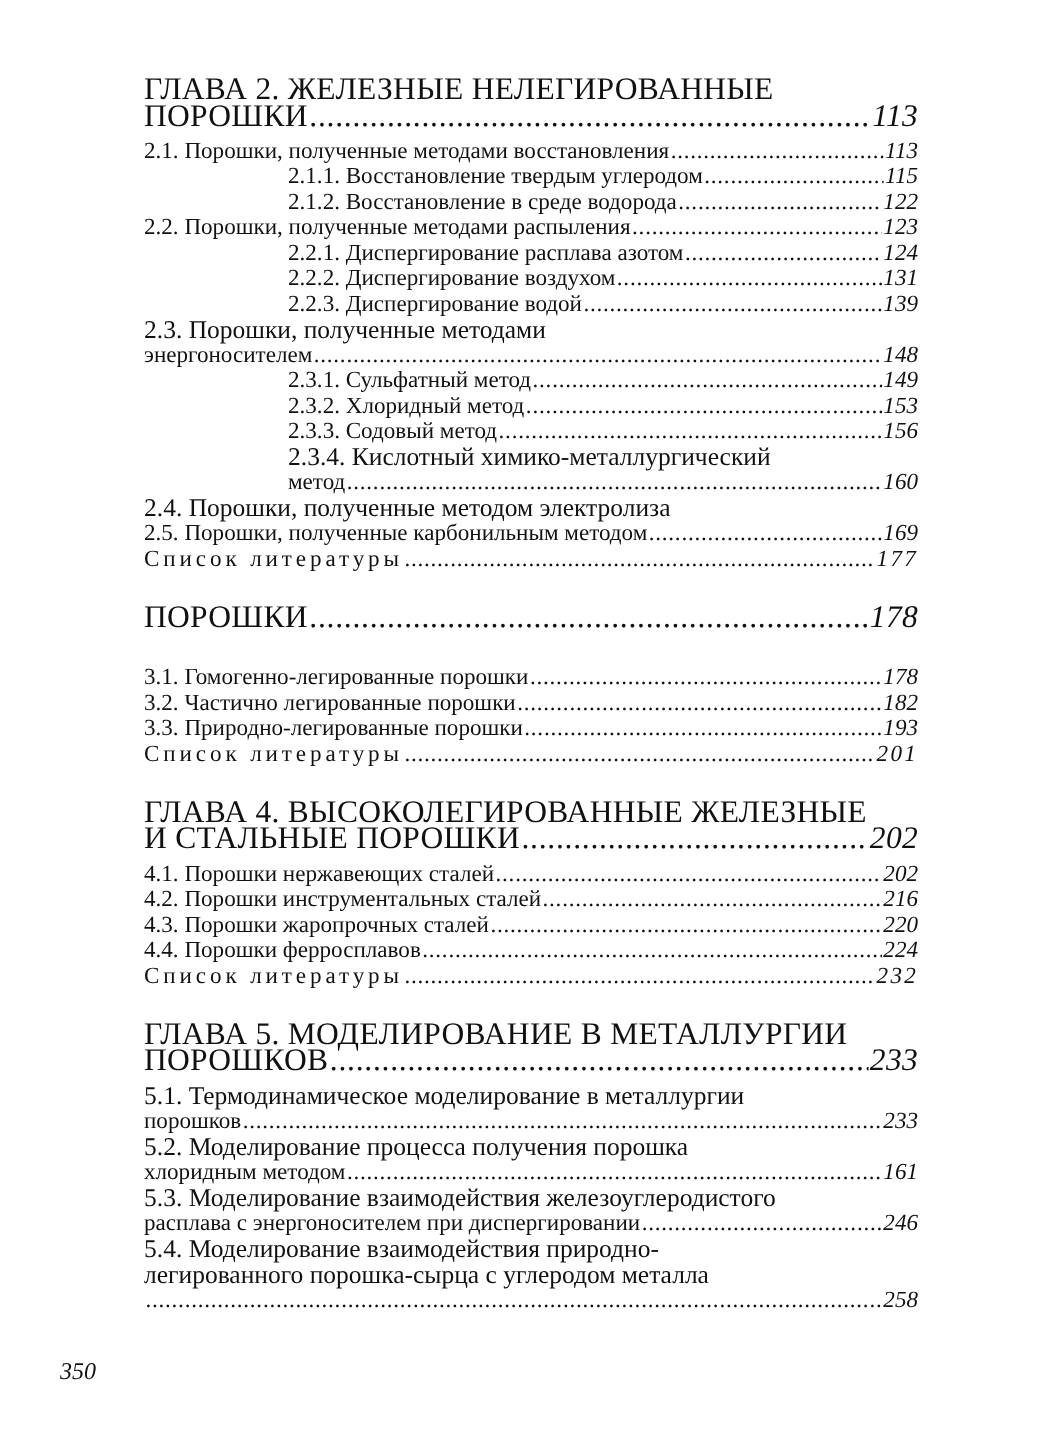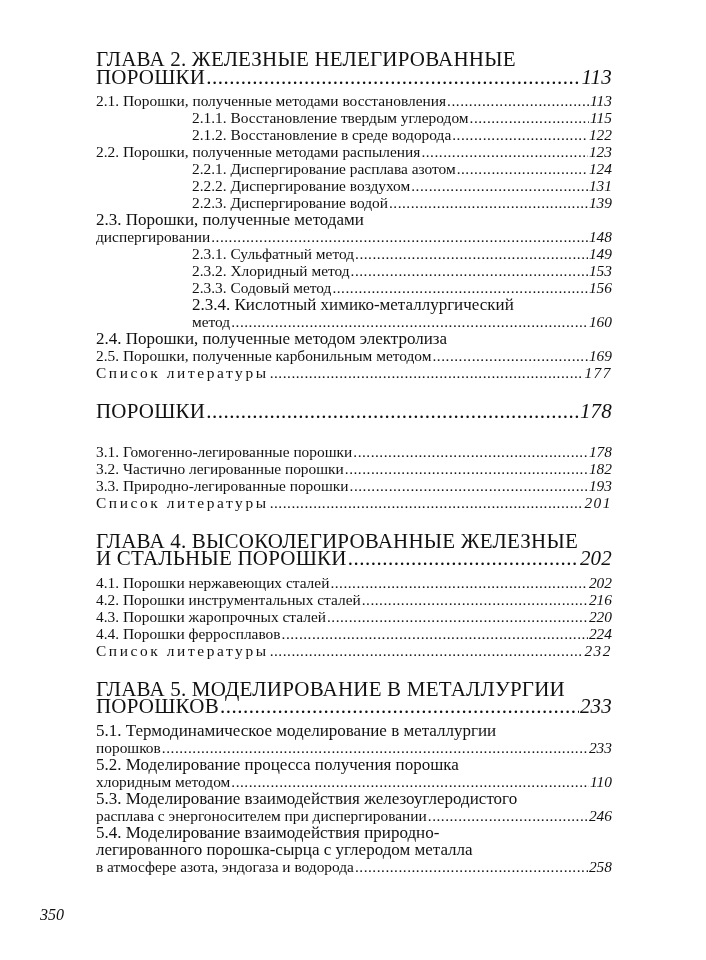--- a/index.html
+++ b/index.html
@@ -80,21 +80,21 @@
       <div class="entry ind2">
         <div class="line ">
           <span class="txt">2.2.3. Диспергирование водой</span>
           <span class="dots"></span>
           <span class="pg">139</span>
         </div>
       </div>
       <div class="entry">
         <div class="plain">2.3. Порошки, полученные методами</div>
         <div class="line ">
-          <span class="txt">диспергировании</span>
+          <span class="txt">энергоносителем</span>
           <span class="dots"></span>
           <span class="pg">148</span>
         </div>
       </div>
       <div class="entry ind2">
         <div class="line ">
           <span class="txt">2.3.1. Сульфатный метод</span>
           <span class="dots"></span>
           <span class="pg">149</span>
         </div>
@@ -236,36 +236,35 @@
           <span class="txt">порошков</span>
           <span class="dots"></span>
           <span class="pg">233</span>
         </div>
       </div>
       <div class="entry">
         <div class="plain">5.2. Моделирование процесса получения порошка</div>
         <div class="line ">
           <span class="txt">хлоридным методом</span>
           <span class="dots"></span>
-          <span class="pg">110</span>
+          <span class="pg">161</span>
         </div>
       </div>
       <div class="entry">
         <div class="plain">5.3. Моделирование взаимодействия железоуглеродистого</div>
         <div class="line ">
           <span class="txt">расплава с энергоносителем при диспергировании</span>
           <span class="dots"></span>
           <span class="pg">246</span>
         </div>
       </div>
       <div class="entry">
         <div class="plain">5.4. Моделирование взаимодействия природно-</div>
         <div class="plain">легированного порошка-сырца с углеродом металла</div>
         <div class="line ">
-          <span class="txt">в атмосфере азота, эндогаза и водорода</span>
           <span class="dots"></span>
           <span class="pg">258</span>
         </div>
       </div>
       <div class="gap-l"></div>
     </div>
   </div>
 <div class="pageno">350</div>
 
 </body></html>

